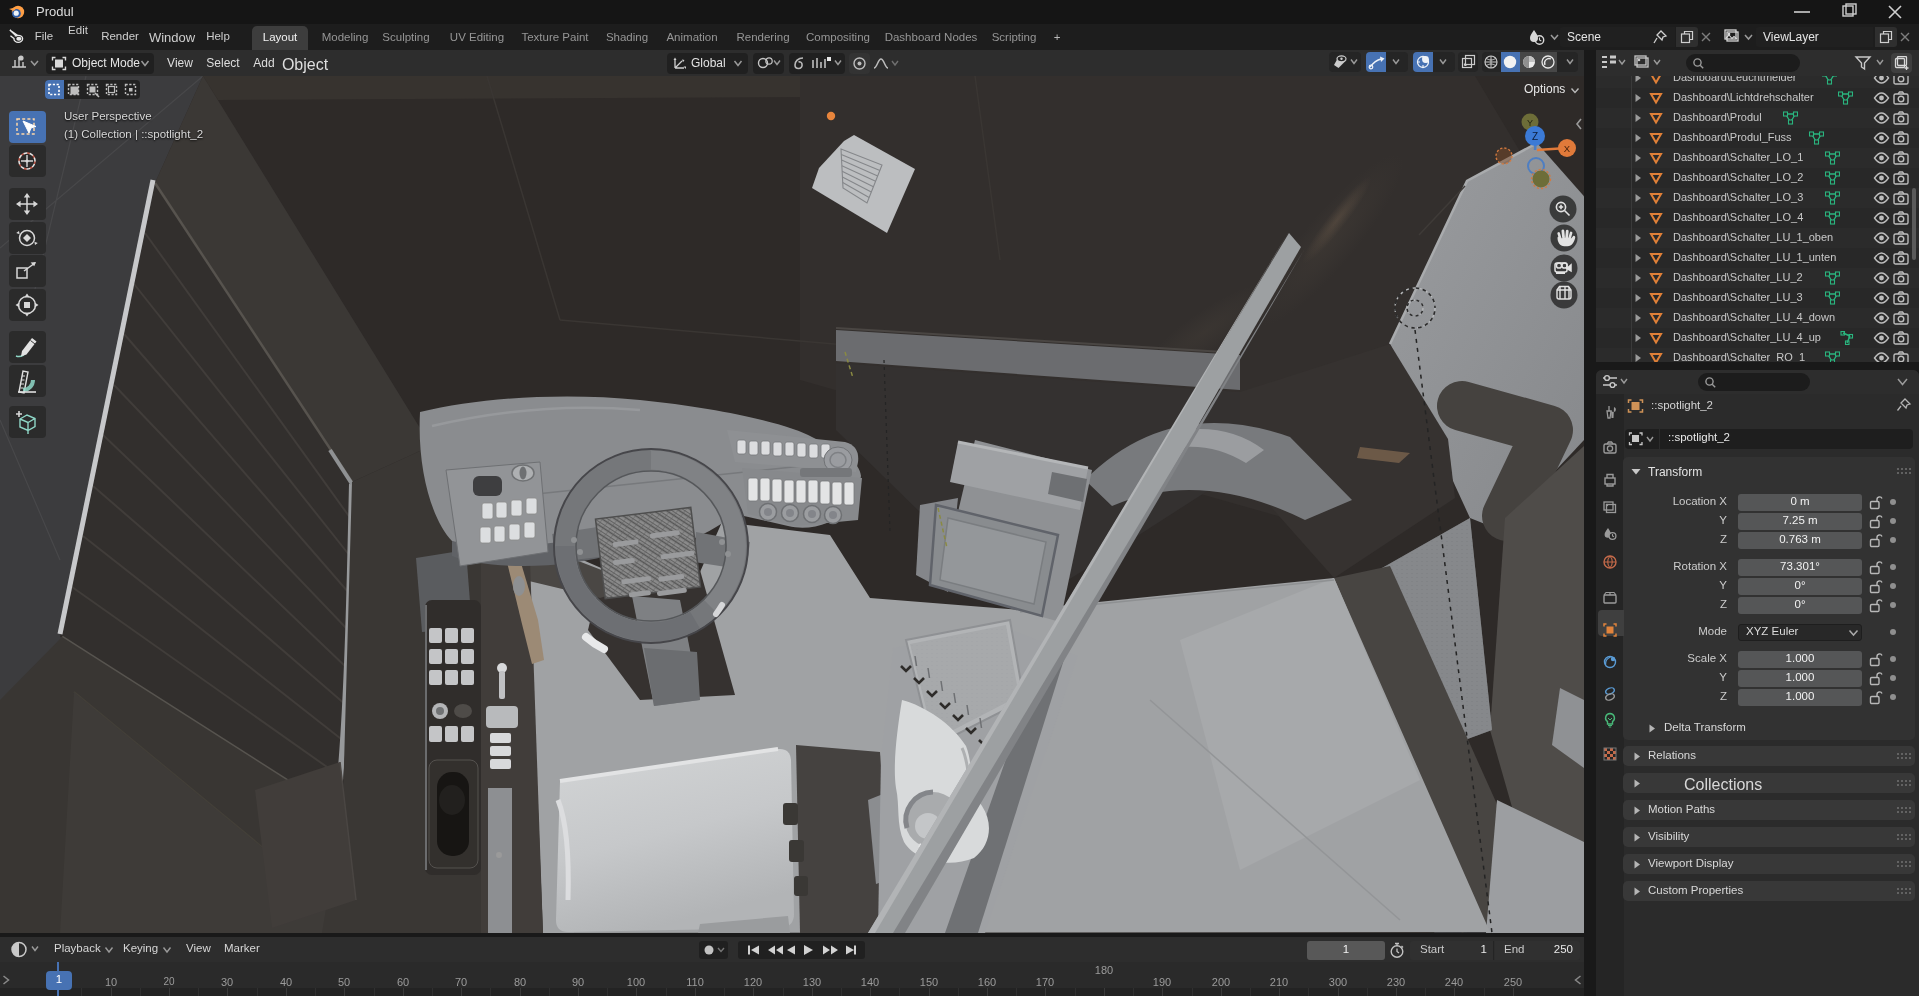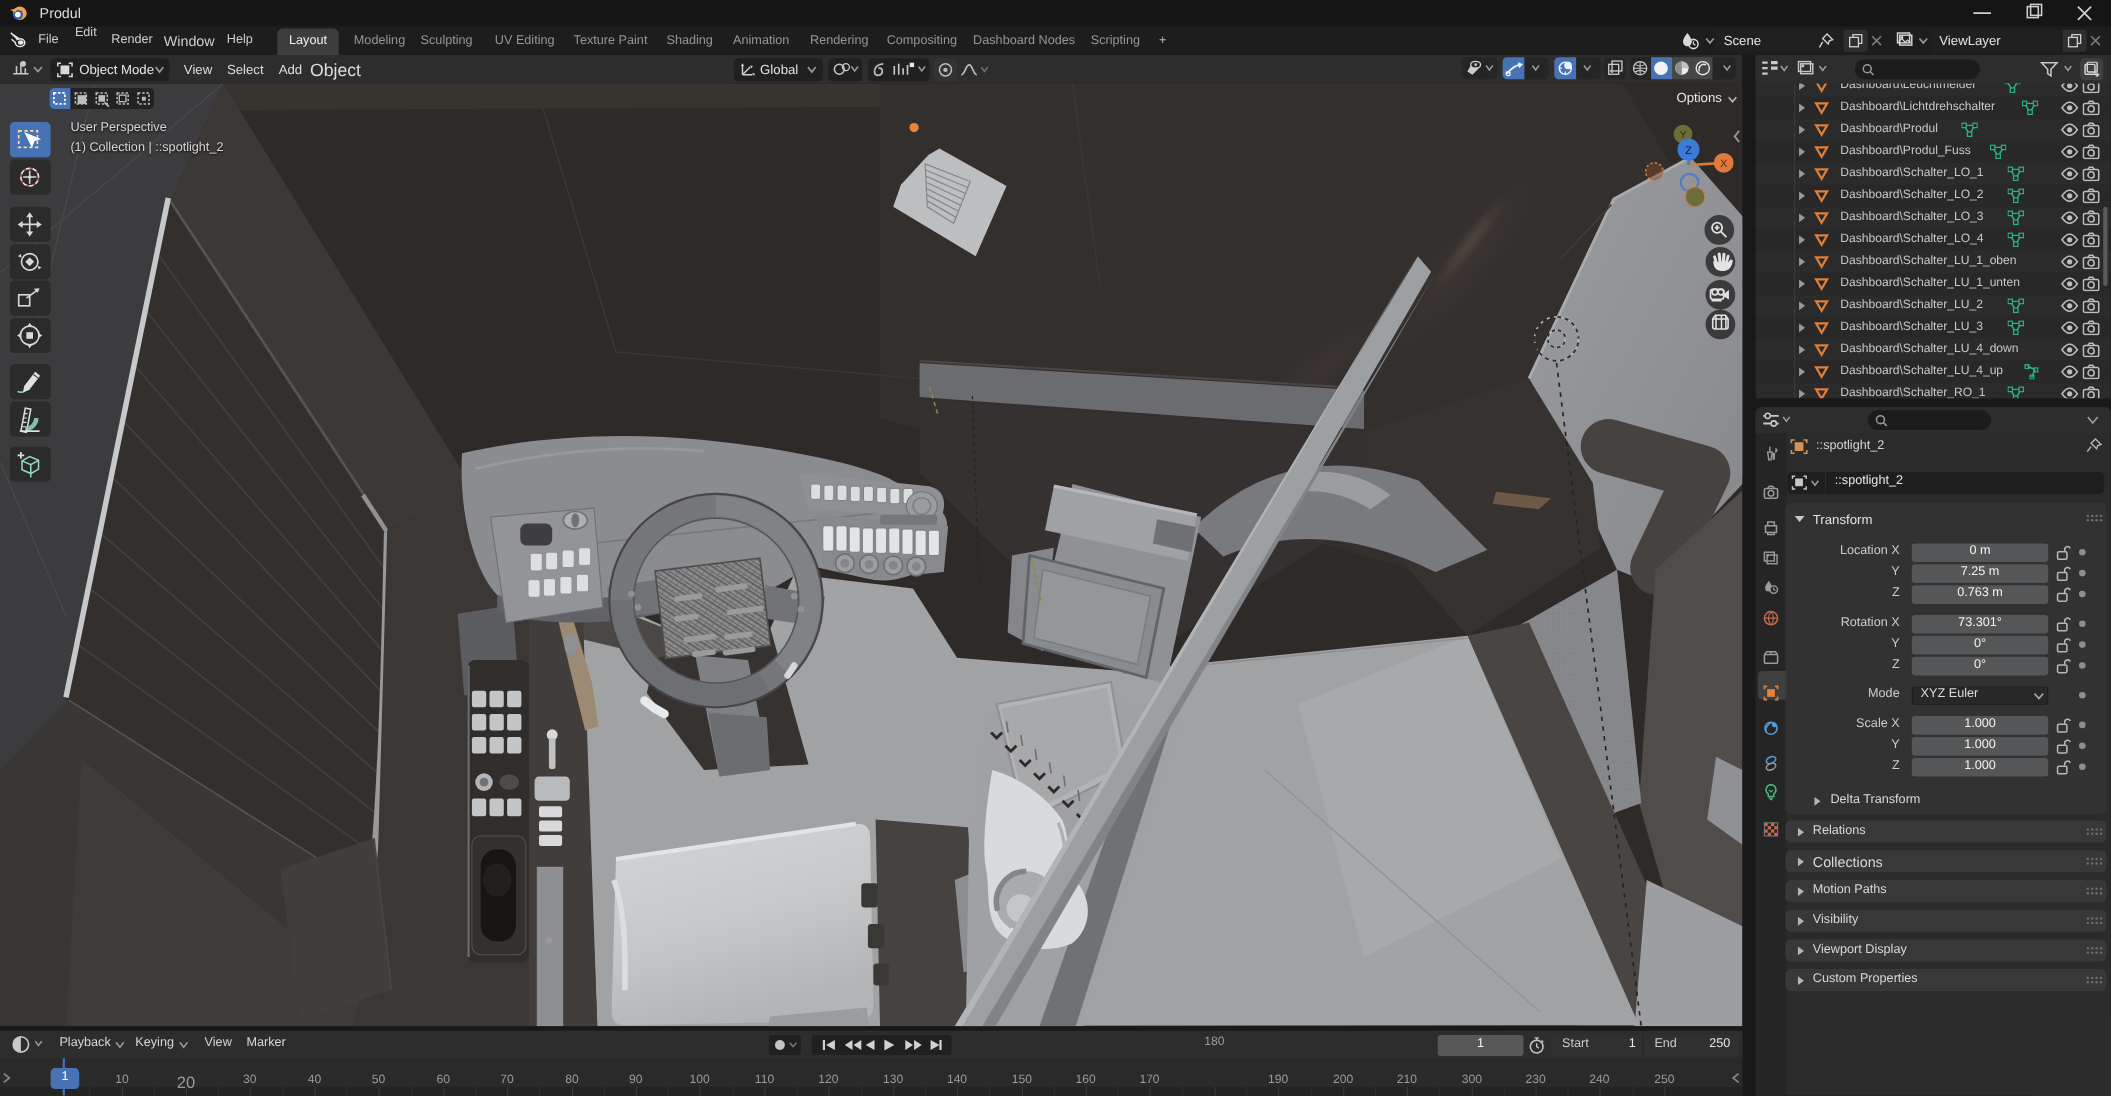--- a/index.html
+++ b/index.html
@@ -1088,21 +1088,21 @@
 <circle cx="2" cy="6" r="1.1"></circle>
         <circle cx="6" cy="6" r="1.1"></circle>
         <circle cx="10" cy="6" r="1.1"></circle>
         <circle cx="14" cy="6" r="1.1"></circle>
       </g>
     </svg>
 <div class="abs" style="left:1623px;top:773px;width:292px;height:20px;background:#383838;border-radius:5px"></div>
 <svg class="abs" style="left:1633px;top:778px" width="9" height="11" viewBox="0 0 9 11">
       <path d="M1.5 1.5 L7 5.5 L1.5 9.5 Z" fill="#b5b5b5"></path>
     </svg>
-<div class="txt" style="left:1648px;top:776px;font-size:13px;color:#d8d8d8">Collections</div>
+<div class="txt" style="left:1684px;top:776px;font-size:16px;color:#d8d8d8">Collections</div>
 <svg class="abs" style="left:1896px;top:779px" width="16" height="10" viewBox="0 0 16 10">
 <g fill="#6e6e6e">
         <circle cx="2" cy="2" r="1.1"></circle>
         <circle cx="6" cy="2" r="1.1"></circle>
         <circle cx="10" cy="2" r="1.1"></circle>
         <circle cx="14" cy="2" r="1.1"></circle>
 <circle cx="2" cy="6" r="1.1"></circle>
         <circle cx="6" cy="6" r="1.1"></circle>
         <circle cx="10" cy="6" r="1.1"></circle>
         <circle cx="14" cy="6" r="1.1"></circle>
@@ -1282,21 +1282,21 @@
 <div class="abs" style="left:1410px;top:941px;width:84px;height:19px;background:#303030;border-radius:3px 0 0 3px;border-right:1px solid #242424"></div>
 <div class="abs" style="left:1495px;top:941px;width:85px;height:19px;background:#303030;border-radius:0 3px 3px 0"></div>
 <div class="txt" style="left:1420px;top:943px;font-size:11.5px;color:#c9c9c9">Start</div>
 <div class="txt" style="left:1487px;top:943px;font-size:11.5px;color:#e8e8e8;transform:translateX(-100%)">1</div>
 <div class="txt" style="left:1504px;top:943px;font-size:11.5px;color:#c9c9c9">End</div>
 <div class="txt" style="left:1573px;top:943px;font-size:11.5px;color:#e8e8e8;transform:translateX(-100%)">250</div>
 <div class="abs" style="left:0;top:962px;width:1584px;height:34px;background:#2a2a2a"></div>
 <div class="abs" style="left:0;top:988px;width:1584px;height:8px;background:#232323"></div>
 <div class="txt" style="left:111px;top:976px;font-size:11px;color:#9b9b9b;transform:translateX(-50%)">10</div>
 <div class="abs" style="left:111px;top:988px;width:1px;height:8px;background:#3a3a3a"></div>
-<div class="txt" style="left:169px;top:976px;font-size:15px;color:#9b9b9b;transform:translateX(-50%)">20</div>
+<div class="txt" style="left:169px;top:976px;font-size:10px;color:#9b9b9b;transform:translateX(-50%)">20</div>
 <div class="abs" style="left:169px;top:988px;width:1px;height:8px;background:#3a3a3a"></div>
 <div class="txt" style="left:227px;top:976px;font-size:11px;color:#9b9b9b;transform:translateX(-50%)">30</div>
 <div class="abs" style="left:227px;top:988px;width:1px;height:8px;background:#3a3a3a"></div>
 <div class="txt" style="left:286px;top:976px;font-size:11px;color:#9b9b9b;transform:translateX(-50%)">40</div>
 <div class="abs" style="left:286px;top:988px;width:1px;height:8px;background:#3a3a3a"></div>
 <div class="txt" style="left:344px;top:976px;font-size:11px;color:#9b9b9b;transform:translateX(-50%)">50</div>
 <div class="abs" style="left:344px;top:988px;width:1px;height:8px;background:#3a3a3a"></div>
 <div class="txt" style="left:403px;top:976px;font-size:11px;color:#9b9b9b;transform:translateX(-50%)">60</div>
 <div class="abs" style="left:403px;top:988px;width:1px;height:8px;background:#3a3a3a"></div>
 <div class="txt" style="left:461px;top:976px;font-size:11px;color:#9b9b9b;transform:translateX(-50%)">70</div>
@@ -1314,21 +1314,21 @@
 <div class="txt" style="left:812px;top:976px;font-size:11px;color:#9b9b9b;transform:translateX(-50%)">130</div>
 <div class="abs" style="left:812px;top:988px;width:1px;height:8px;background:#3a3a3a"></div>
 <div class="txt" style="left:870px;top:976px;font-size:11px;color:#9b9b9b;transform:translateX(-50%)">140</div>
 <div class="abs" style="left:870px;top:988px;width:1px;height:8px;background:#3a3a3a"></div>
 <div class="txt" style="left:929px;top:976px;font-size:11px;color:#9b9b9b;transform:translateX(-50%)">150</div>
 <div class="abs" style="left:929px;top:988px;width:1px;height:8px;background:#3a3a3a"></div>
 <div class="txt" style="left:987px;top:976px;font-size:11px;color:#9b9b9b;transform:translateX(-50%)">160</div>
 <div class="abs" style="left:987px;top:988px;width:1px;height:8px;background:#3a3a3a"></div>
 <div class="txt" style="left:1045px;top:976px;font-size:11px;color:#9b9b9b;transform:translateX(-50%)">170</div>
 <div class="abs" style="left:1045px;top:988px;width:1px;height:8px;background:#3a3a3a"></div>
-<div class="txt" style="left:1104px;top:941px;font-size:11px;color:#9b9b9b;transform:translateX(-50%)">180</div>
+<div class="txt" style="left:1104px;top:964px;font-size:11px;color:#9b9b9b;transform:translateX(-50%)">180</div>
 <div class="abs" style="left:1104px;top:988px;width:1px;height:8px;background:#3a3a3a"></div>
 <div class="txt" style="left:1162px;top:976px;font-size:11px;color:#9b9b9b;transform:translateX(-50%)">190</div>
 <div class="abs" style="left:1162px;top:988px;width:1px;height:8px;background:#3a3a3a"></div>
 <div class="txt" style="left:1221px;top:976px;font-size:11px;color:#9b9b9b;transform:translateX(-50%)">200</div>
 <div class="abs" style="left:1221px;top:988px;width:1px;height:8px;background:#3a3a3a"></div>
 <div class="txt" style="left:1279px;top:976px;font-size:11px;color:#9b9b9b;transform:translateX(-50%)">210</div>
 <div class="abs" style="left:1279px;top:988px;width:1px;height:8px;background:#3a3a3a"></div>
 <div class="txt" style="left:1338px;top:976px;font-size:11px;color:#9b9b9b;transform:translateX(-50%)">300</div>
 <div class="abs" style="left:1338px;top:988px;width:1px;height:8px;background:#3a3a3a"></div>
 <div class="txt" style="left:1396px;top:976px;font-size:11px;color:#9b9b9b;transform:translateX(-50%)">230</div>

